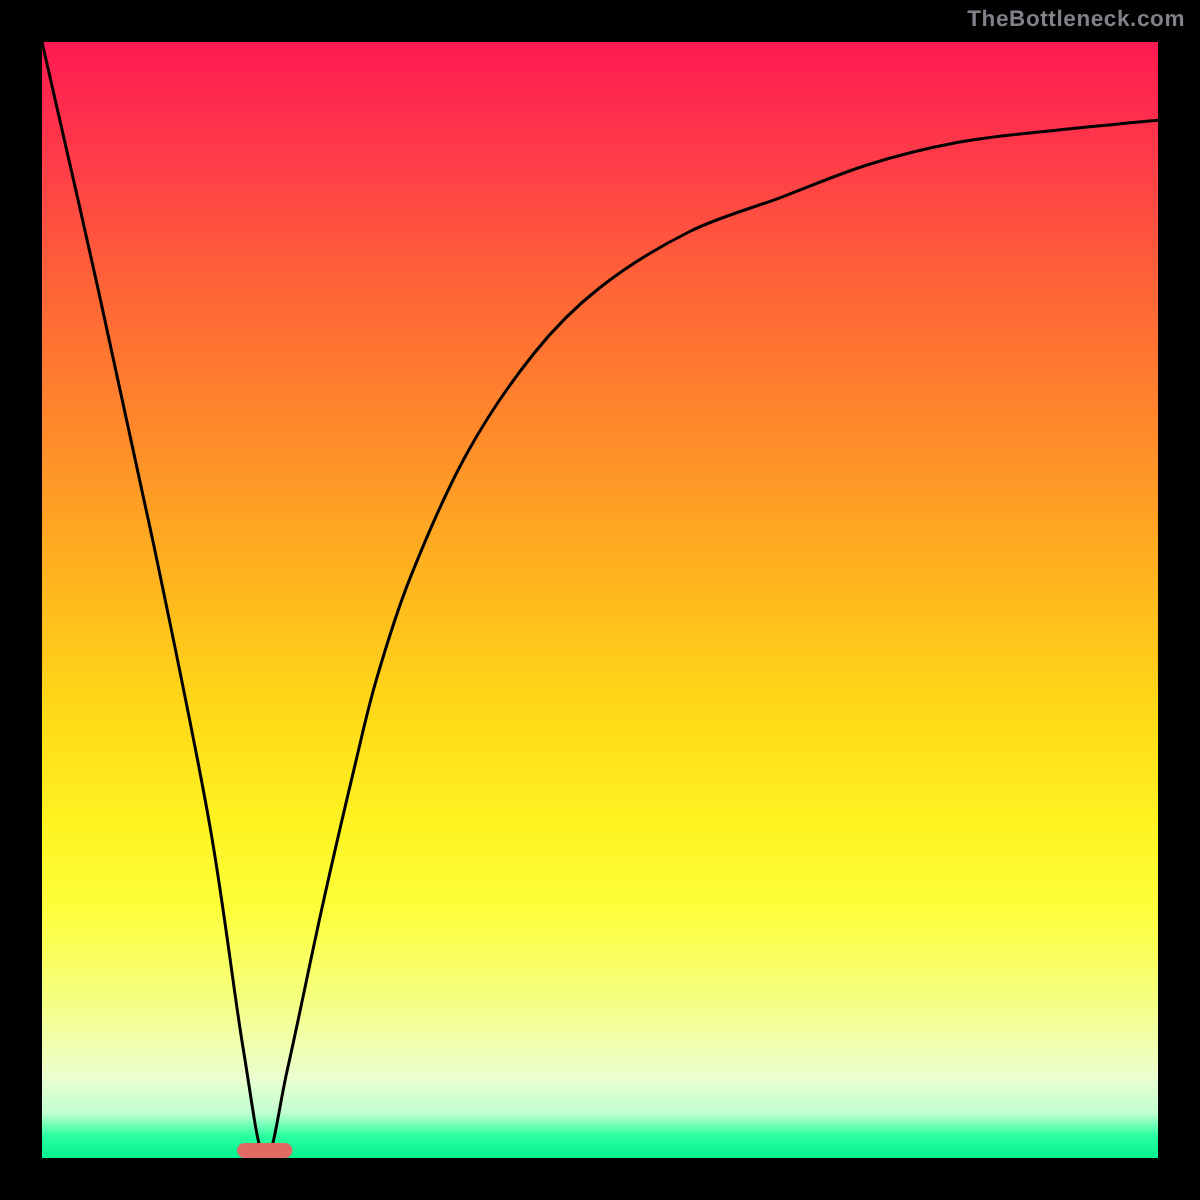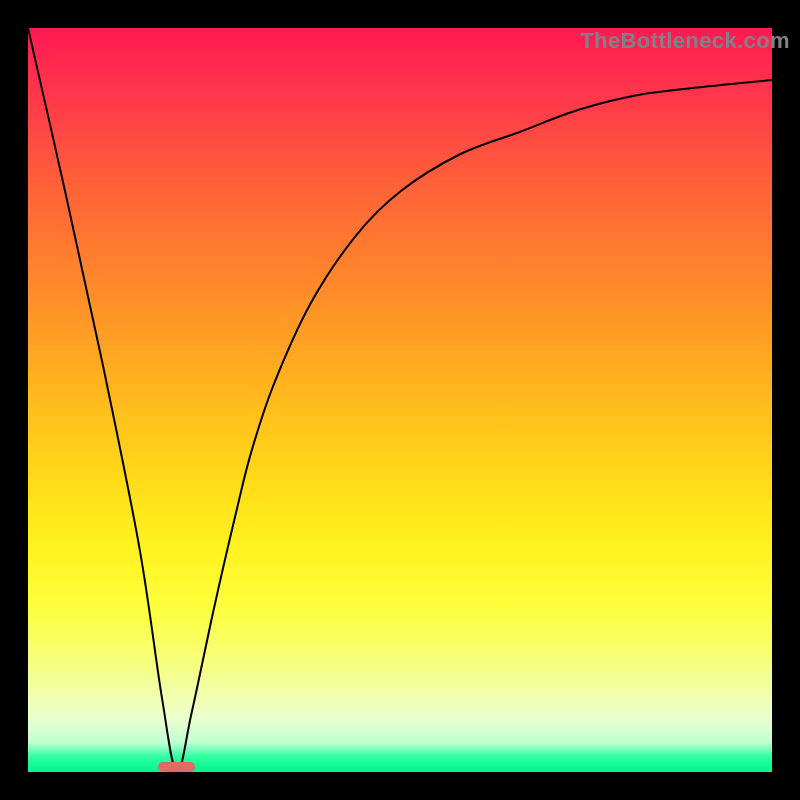--- a/index.html
+++ b/index.html
@@ -48,26 +48,25 @@
     position: absolute;
     height: 10px;
     border-radius: 5px;
     background: #e26a64;
   }
   .watermark {
     position: absolute;
     top: 4px;
     right: 10px;
     font-family: Arial, Helvetica, sans-serif;
-    font-size: 22px;
+    font-size: 15px;
     font-weight: 600;
     letter-spacing: 0.4px;
     color: #80828a;
     user-select: none;
-    margin-top: 24px;
   }
 </style>
 </head>
 <body>
 
 <div class="container">
   <div class="plot-area">
     <svg class="curve" viewBox="0 0 744 744" preserveAspectRatio="none">
       <path id="curve-path" fill="none" stroke="#000" stroke-width="2" stroke-linejoin="round" stroke-linecap="round" d="M 0.0 0.0 C 6.2 27.3, 24.8 107.9, 37.2 163.7 C 49.6 219.5, 62.0 275.3, 74.4 334.8 C 86.8 394.3, 101.7 465.0, 111.6 520.8 C 121.5 576.6, 127.7 632.4, 133.9 669.6 C 140.1 706.8, 143.8 741.5, 148.8 744.0 C 153.8 746.5, 157.5 711.8, 163.7 684.5 C 169.9 657.2, 178.6 613.8, 186.0 580.3 C 193.4 546.8, 202.1 509.6, 208.3 483.6 C 214.5 457.6, 217.0 445.2, 223.2 424.1 C 229.4 403.0, 235.6 381.9, 245.5 357.1 C 255.4 332.3, 269.1 300.1, 282.7 275.3 C 296.4 250.5, 312.5 226.9, 327.4 208.3 C 342.2 189.7, 354.6 177.3, 372.0 163.7 C 389.4 150.0, 411.7 136.4, 431.5 126.5 C 451.4 116.6, 471.2 111.6, 491.0 104.2 C 510.9 96.7, 530.7 88.0, 550.6 81.8 C 570.4 75.6, 590.2 70.7, 610.1 67.0 C 629.9 63.2, 647.3 62.0, 669.6 59.5 C 691.9 57.0, 731.6 53.3, 744.0 52.1"></path>
     </svg>

